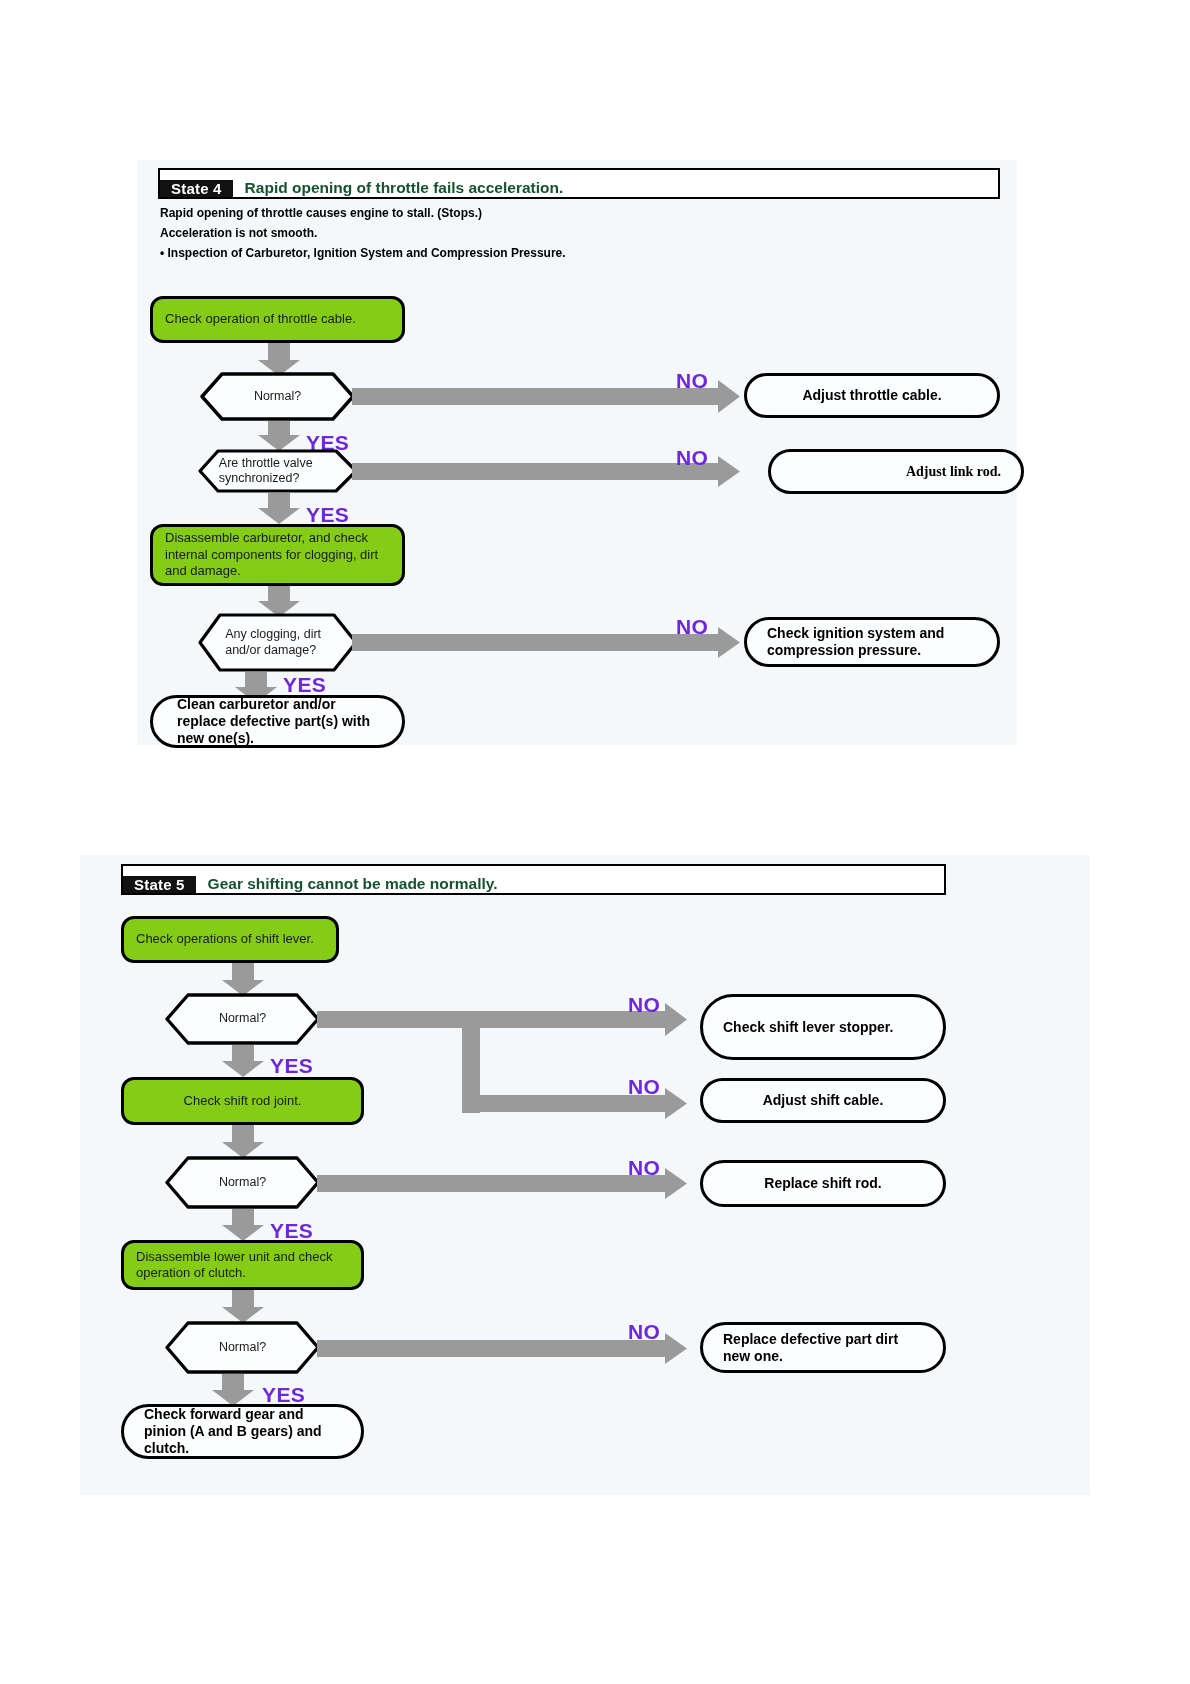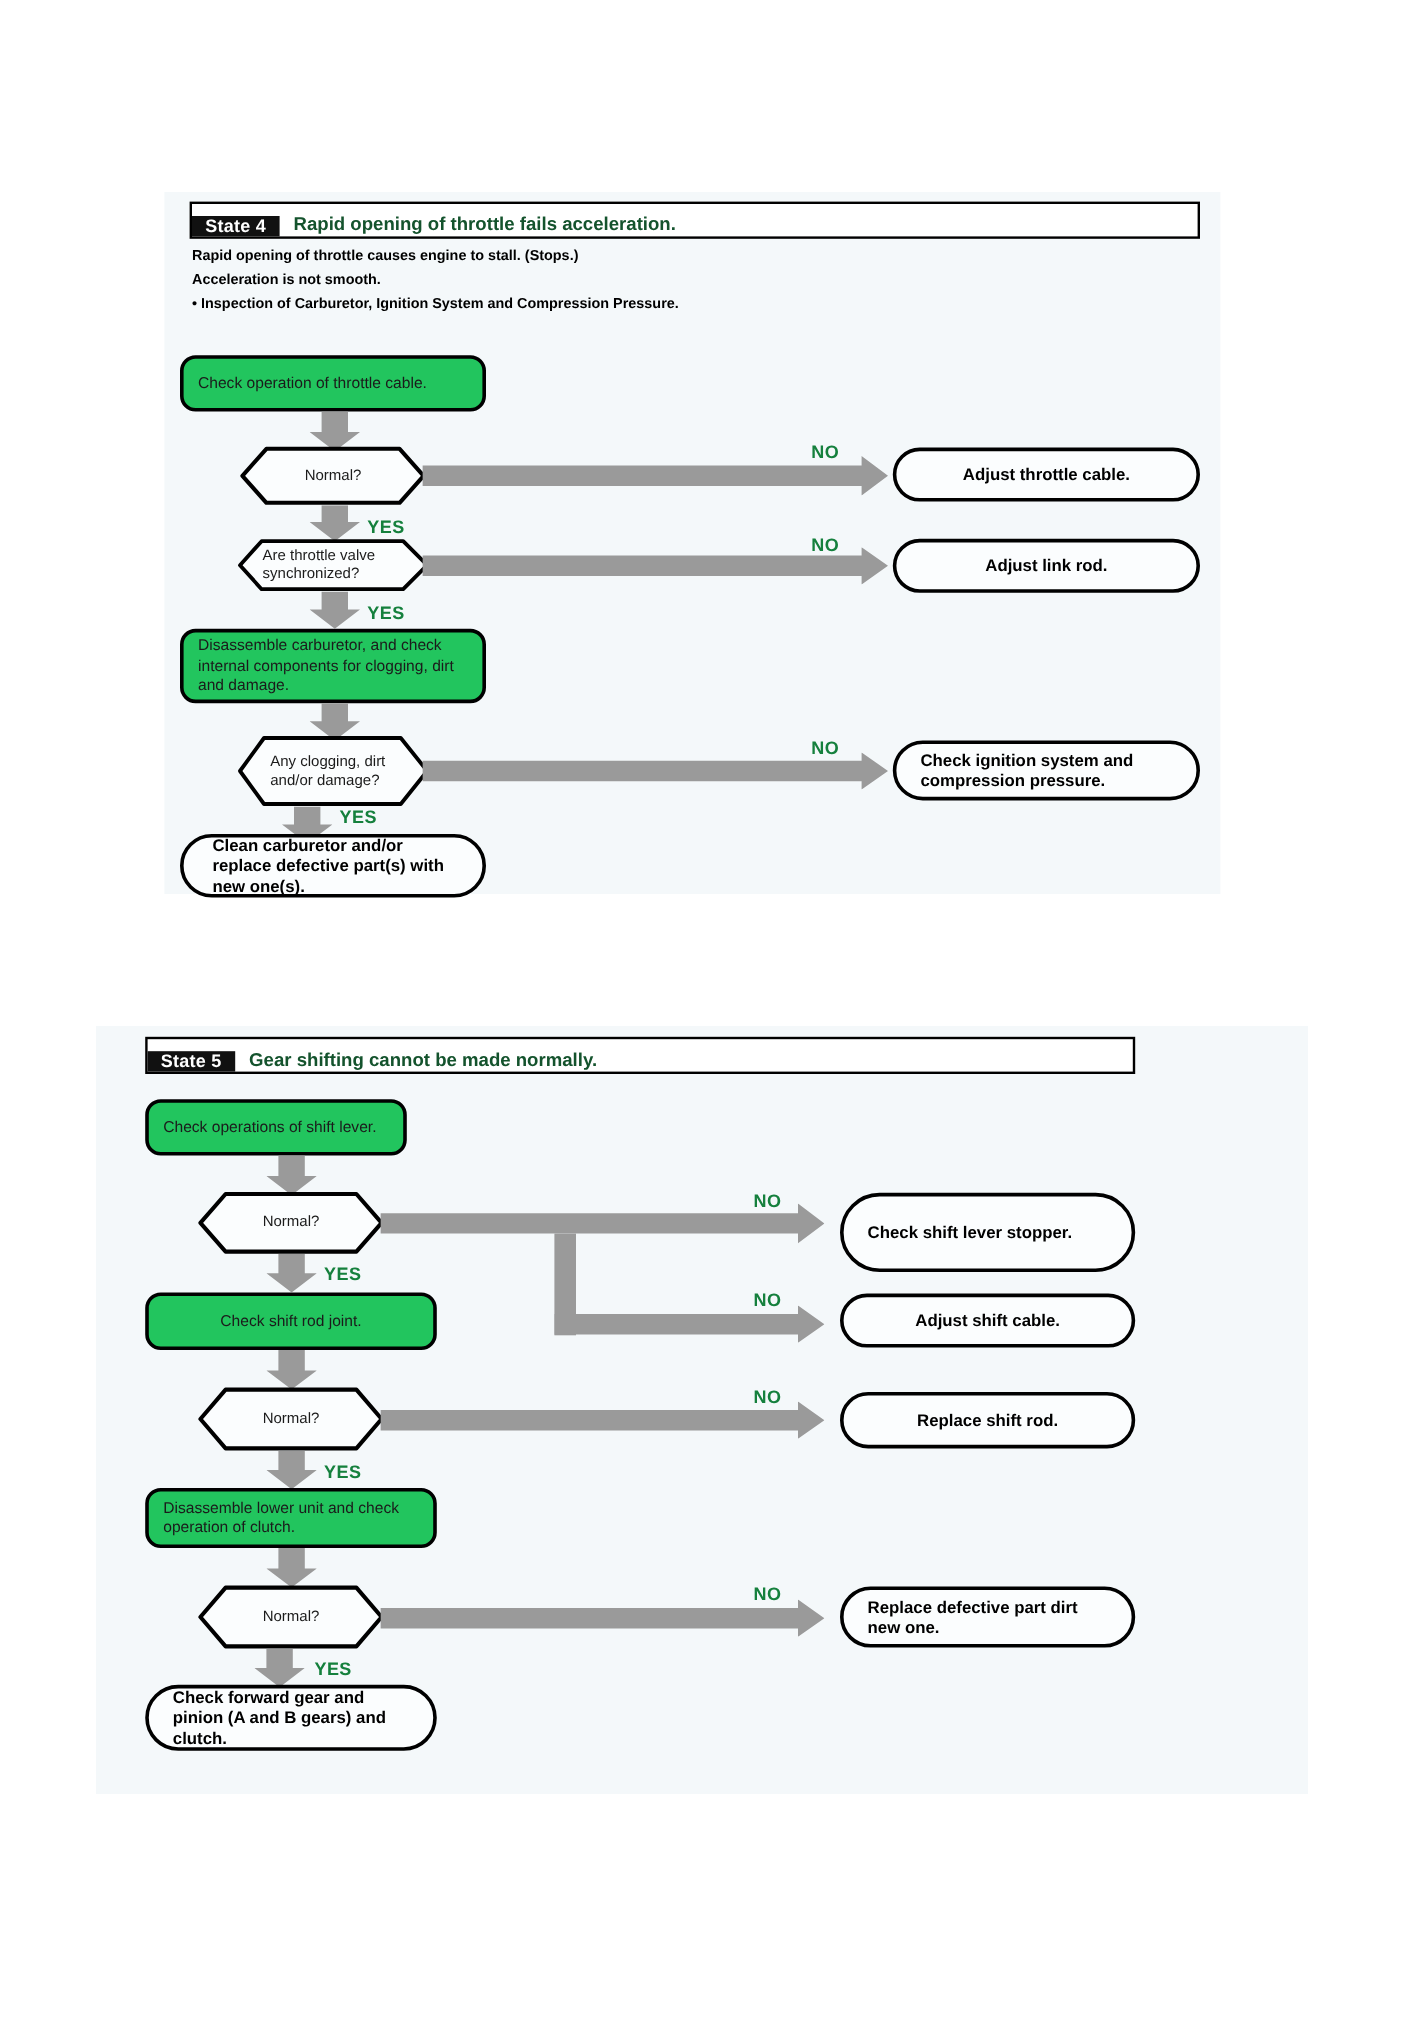--- a/index.html
+++ b/index.html
@@ -50,21 +50,21 @@
   
   .intro { position: absolute; color: #000; font-weight: bold; font-size: 12px; line-height: 20px; }
   .intro div { white-space: nowrap; }
 
   
   .node { position: absolute; }
 
   .proc {
     border: 3px solid #000;
     border-radius: 13px;
-    background: #22c55e;
+    background: #84cc16;
     display: flex; align-items: center;
     padding: 6px 12px;
     color: #1b1b1b;
     font-size: 13px;
     line-height: 16.5px;
   }
 
   .term {
     border: 3px solid #000;
     border-radius: 999px;
@@ -88,21 +88,21 @@
   .hex.center .hexlabel { justify-content: center; padding-left: 0; }
 
   
   .arrow-down { position: absolute; }
   .arrow-down svg, .arrow-right svg, .bracket svg { display: block; }
   .arrow-right { position: absolute; }
   .bracket { position: absolute; }
 
   .lbl {
     position: absolute;
-    font-weight: bold; font-size: 15px; color: #15803d;
+    font-weight: bold; font-size: 21px; color: #6d28d9;
     letter-spacing: .4px;
   }
 </style>
 </head>
 <body>
 
 <div class="page">
 
   <div class="panel" id="panel-4"></div>
 
@@ -159,21 +159,21 @@
     <div class="hexlabel">Are throttle valve synchronized?</div>
   </div>
 
   <div class="arrow-right" style="left:352px; top:456px;">
     <svg width="388" height="31" viewBox="0 0 388 31">
       <polygon points="0,7 366,7 366,0 388,15.5 366,31 366,24 0,24" fill="#9a9a9a"></polygon>
     </svg>
   </div>
   <div class="lbl" style="left:676px; top:446px;">NO</div>
 
-  <div class="node term" style="left:744px; top:449px; width:256px; height:45px; justify-content:center;">
+  <div class="node term" style="left:768px; top:449px; width:256px; height:45px; justify-content:flex-end;font-family:Liberation Serif, serif;">
     <span>Adjust link rod.</span>
   </div>
 
   <div class="arrow-down" style="left:258px; top:493px;">
     <svg width="42" height="31" viewBox="0 0 42 31">
       <polygon points="10,0 32,0 32,15 42,15 21,31 0,15 10,15" fill="#9a9a9a"></polygon>
     </svg>
   </div>
   <div class="lbl" style="left:306px; top:503px;">YES</div>
 

